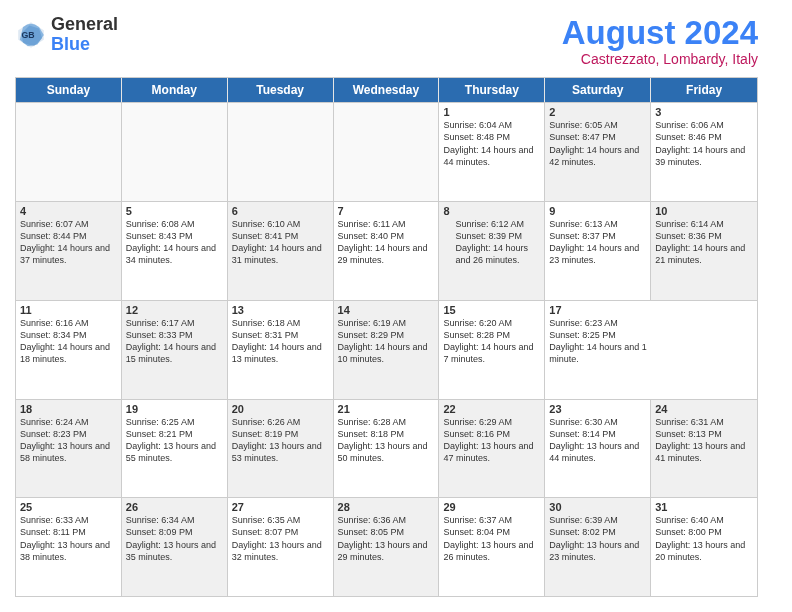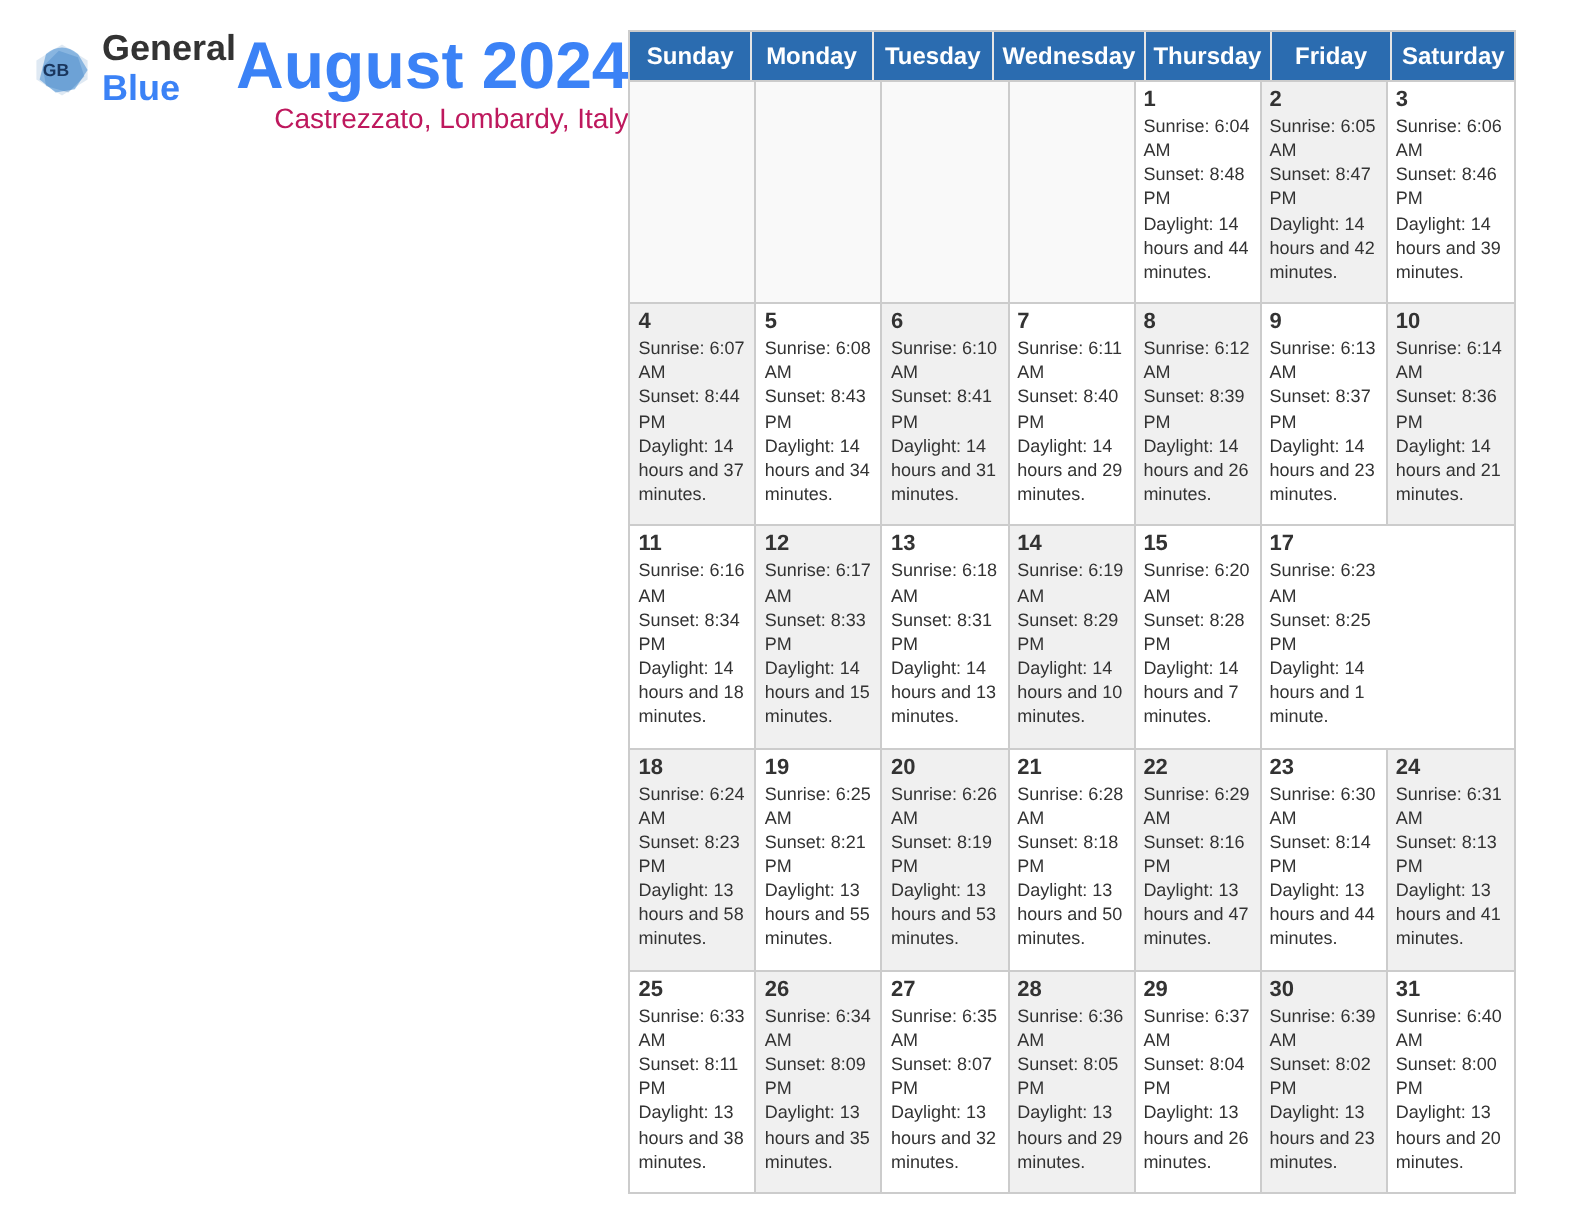--- a/index.html
+++ b/index.html
@@ -8,21 +8,21 @@
       height: 612px;
       font-family: Arial, sans-serif;
       background: #fff;
       overflow: hidden;
     }
     .page {
       width: 773px;
       height: 612px;
       padding: 15px;
       display: flex;
-      flex-direction: row;
+      flex-direction: column;
     }
     .header {
       display: flex;
       justify-content: space-between;
       align-items: flex-start;
       margin-bottom: 10px;
     }
     .logo {
       display: flex;
       align-items: center;
@@ -141,22 +141,22 @@
     </div>
   </div>
 
   <div class="calendar">
     <div class="cal-header-row">
     <div class="cal-header-cell">Sunday</div>
         <div class="cal-header-cell">Monday</div>
         <div class="cal-header-cell">Tuesday</div>
         <div class="cal-header-cell">Wednesday</div>
         <div class="cal-header-cell">Thursday</div>
+        <div class="cal-header-cell">Saturday</div>
         <div class="cal-header-cell">Friday</div>
-        <div class="cal-header-cell">Saturday</div>
       </div>
     <div class="cal-body">
     <div class="cal-week">
           <div class="cal-cell empty"></div>
           <div class="cal-cell empty"></div>
           <div class="cal-cell empty"></div>
           <div class="cal-cell empty"></div>
           <div class="cal-cell">
             <span class="day-number">1</span>
             <div class="cell-text" style="white-space: pre-line;">Sunrise: 6:04 AM
@@ -196,21 +196,21 @@
 Daylight: 14 hours and 31 minutes.</div>
           </div>
           <div class="cal-cell">
             <span class="day-number">7</span>
             <div class="cell-text" style="white-space: pre-line;">Sunrise: 6:11 AM
 Sunset: 8:40 PM
 Daylight: 14 hours and 29 minutes.</div>
           </div>
           <div class="cal-cell shaded">
             <span class="day-number">8</span>
-            <div class="cell-text" style="white-space: pre-line;">Sunrise: 6:12 AM
+            <div class="cell-text" style="white-space: pre-line; margin-left: 12px;">Sunrise: 6:12 AM
 Sunset: 8:39 PM
 Daylight: 14 hours and 26 minutes.</div>
           </div>
           <div class="cal-cell">
             <span class="day-number">9</span>
             <div class="cell-text" style="white-space: pre-line;">Sunrise: 6:13 AM
 Sunset: 8:37 PM
 Daylight: 14 hours and 23 minutes.</div>
           </div>
           <div class="cal-cell shaded">

